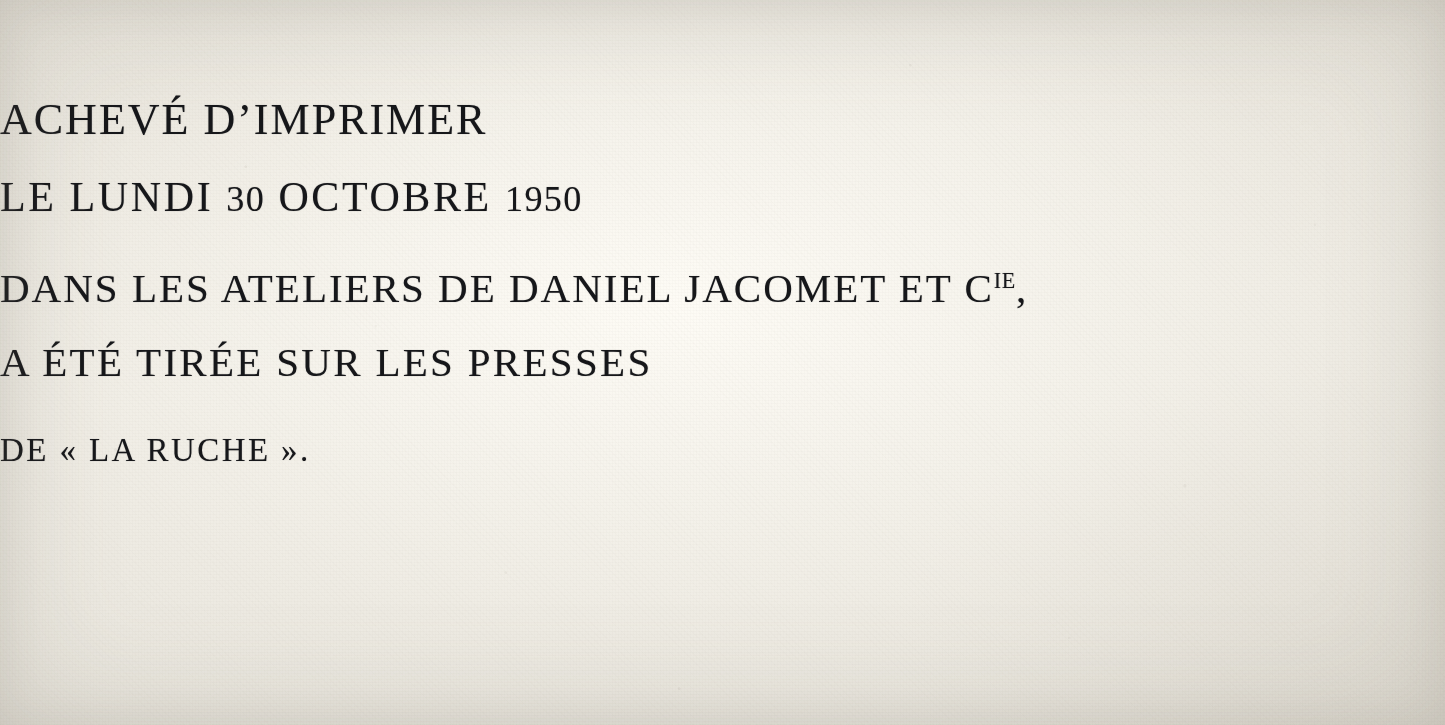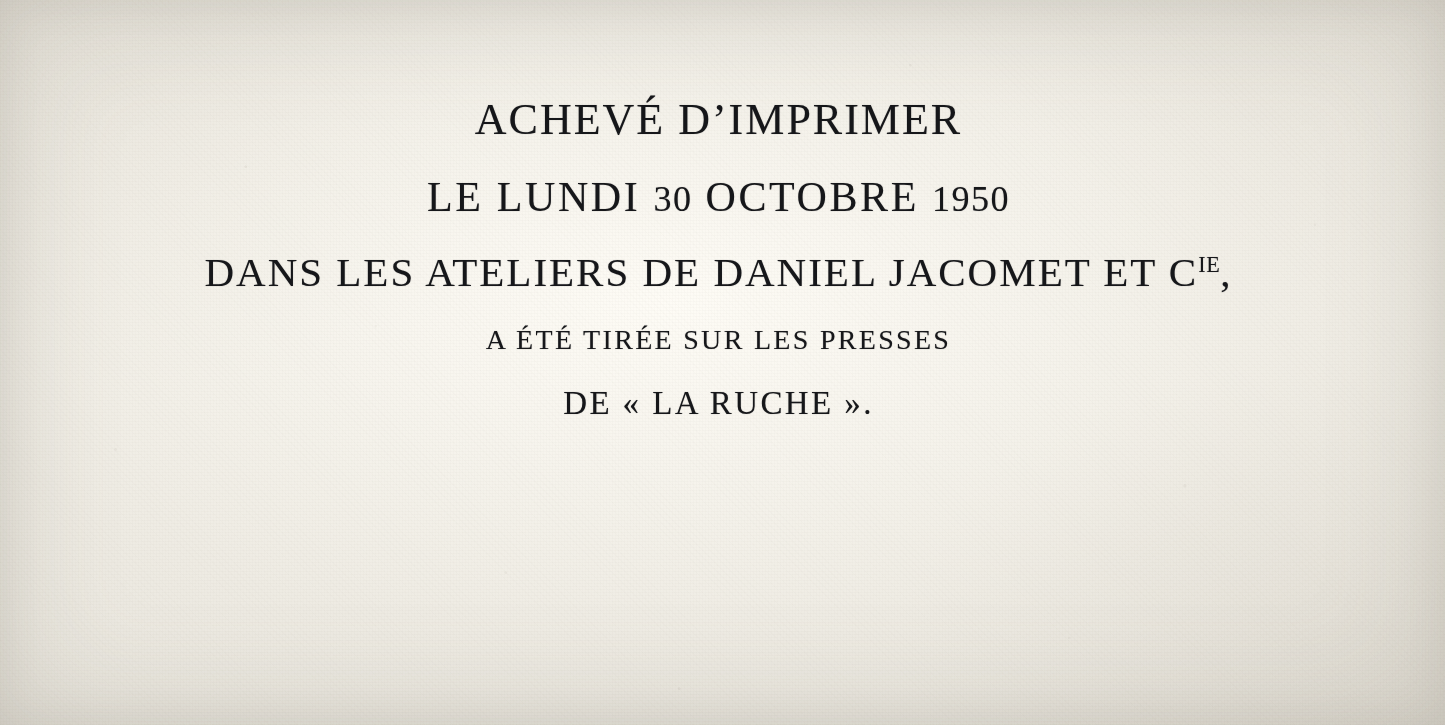--- a/index.html
+++ b/index.html
@@ -55,21 +55,20 @@
       radial-gradient(circle at 47% 95%, rgba(150,142,128,0.2) 0 1.1px, rgba(0,0,0,0) 1.8px),
       radial-gradient(circle at 74% 88%, rgba(160,152,138,0.14) 0 1px, rgba(0,0,0,0) 1.6px),
       radial-gradient(circle at 26% 45%, rgba(160,152,138,0.12) 0 1px, rgba(0,0,0,0) 1.6px);
   }
 
   #colophon-text {
     position: absolute;
     left: 0;
     right: 8px;
     top: 98px;
-    text-align: center;
     color: #17181a;
     font-family: "Liberation Serif", serif;
     font-weight: 400;
   }
 
   .colophon-line {
     display: block;
     text-transform: uppercase;
     white-space: nowrap;
     color: #16171a;
@@ -80,39 +79,39 @@
   .line-1 {
     font-size: 44px;
     letter-spacing: 2.0px;
     line-height: 1;
     margin-bottom: 34px;
   }
   .line-2 {
     font-size: 42px;
     letter-spacing: 2.6px;
     line-height: 1;
-    margin-bottom: 34px;
+    margin-bottom: 50px;
   }
   .line-3 {
     font-size: 41px;
     letter-spacing: 2.0px;
     line-height: 1;
     margin-bottom: 33px;
   }
   .line-4 {
     font-size: 41px;
     letter-spacing: 2.1px;
     line-height: 1;
     margin-bottom: 33px;
   }
   .line-5 {
-    font-size: 28px;
+    font-size: 41px;
     letter-spacing: 2.3px;
     line-height: 1;
-    margin-bottom: 33px;
+    margin-bottom: 51px;
   }
   .line-6 {
     font-size: 33px;
     letter-spacing: 2.4px;
     line-height: 1;
   }
 
   
   .oldstyle-date {
     font-size: 0.86em;

